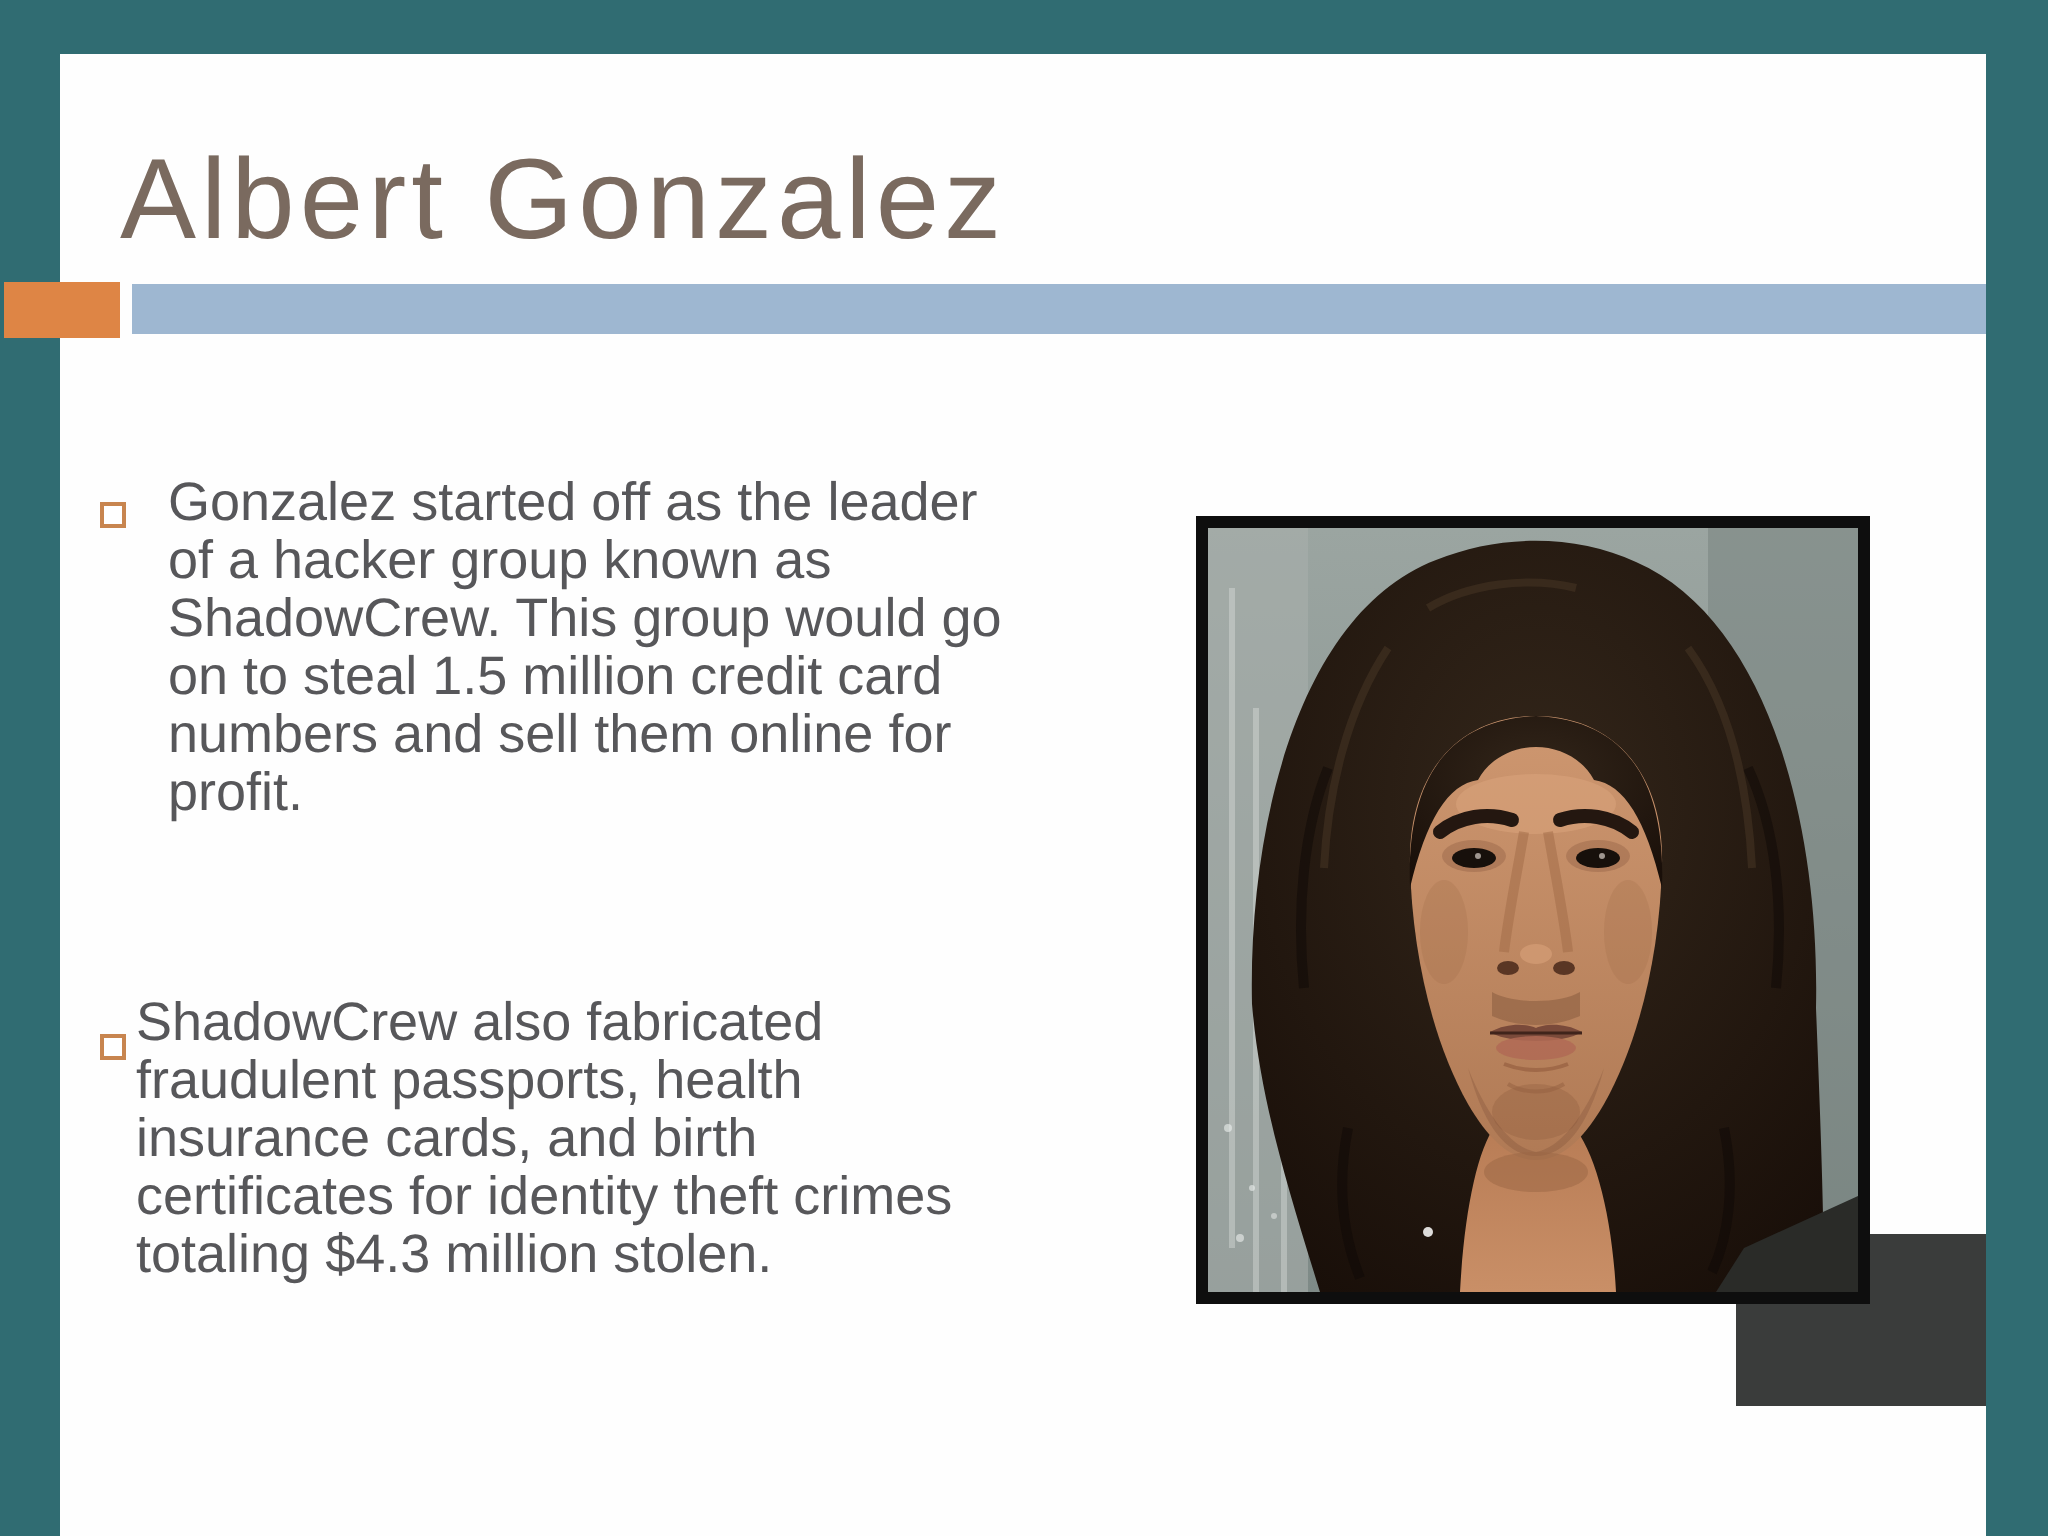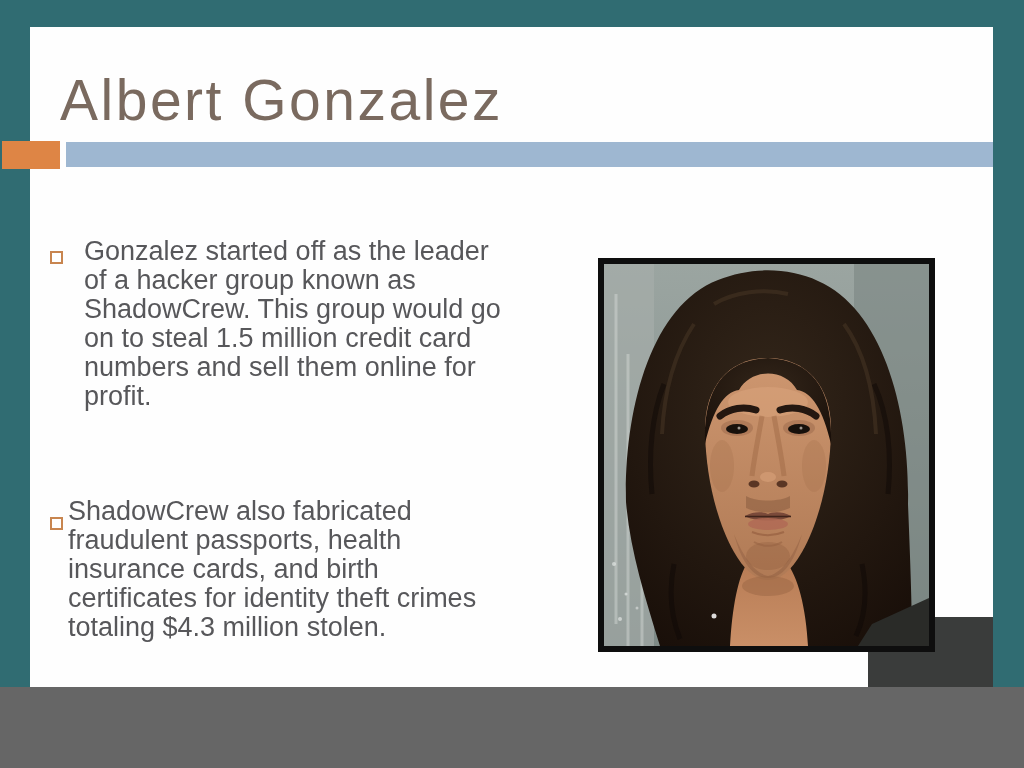--- a/index.html
+++ b/index.html
@@ -1,21 +1,21 @@
 <!DOCTYPE html>
 <html style="--frame: #306C72; --bar: #9EB7D1; --accent: #DE8545; --title: #7A6A5F; --body: #57575A; --marker: #C8854F; --photoborder: #0E0E0E; --darkblock: #3A3C3B;"><head>
 <meta charset="utf-8">
 <style>
   :root{
     --frame:#306C72; --bar:#9EB7D1; --accent:#DE8545; --title:#7A6A5F;
     --body:#57575A; --marker:#C8854F; --photoborder:#0E0E0E; --darkblock:#3A3C3B;
   }
   html,body{margin:0;padding:0;}
   body{font-family:"Liberation Sans", sans-serif; background:#666;}
-  .slide{position:relative; width:1024px; height:687px; background:#FEFEFE; overflow:hidden;}
+  .slide{position:relative; width:1024px; height:768px; background:#FEFEFE; overflow:hidden;}
   .frame-top{position:absolute; left:0; top:0; width:1024px; height:27px; background:var(--frame); z-index:40;}
   .frame-left{position:absolute; left:0; top:0; width:30px; height:768px; background:var(--frame); z-index:40;}
   .frame-right{position:absolute; left:993px; top:0; width:31px; height:768px; background:var(--frame); z-index:40;}
   .page-title{position:absolute; left:60px; top:72px; font-size:57px; line-height:1; letter-spacing:2.5px;
     color:var(--title); white-space:nowrap; z-index:10;}
   .title-rule{position:absolute; left:66px; top:142px; width:927px; height:25px; background:var(--bar); z-index:10;}
   .accent-square{position:absolute; left:2px; top:141px; width:58px; height:28px; background:var(--accent); z-index:45;}
   .bullet-text{position:absolute; width:460px; font-size:27px; line-height:29px; color:var(--body);
     white-space:pre-line; z-index:10;}
   .bullet-1{left:84px; top:237px;}

